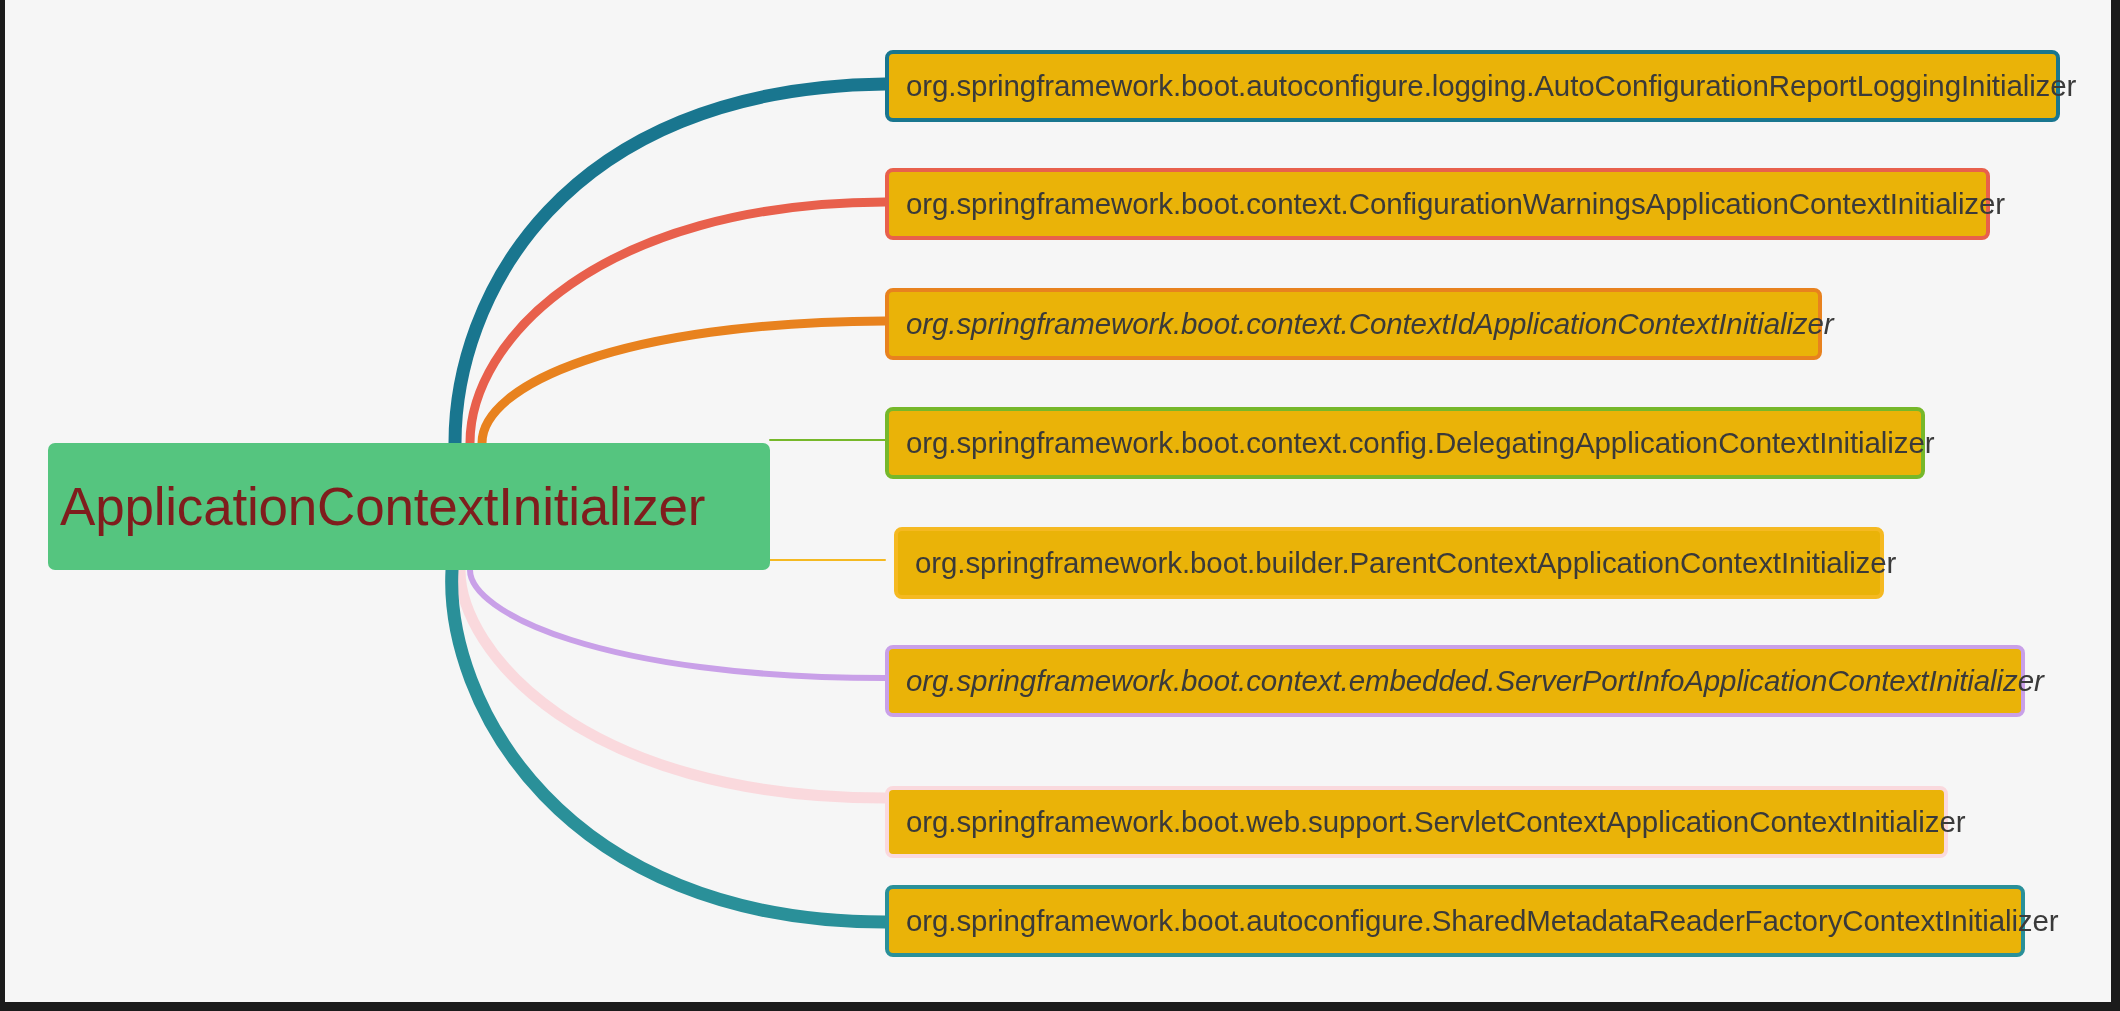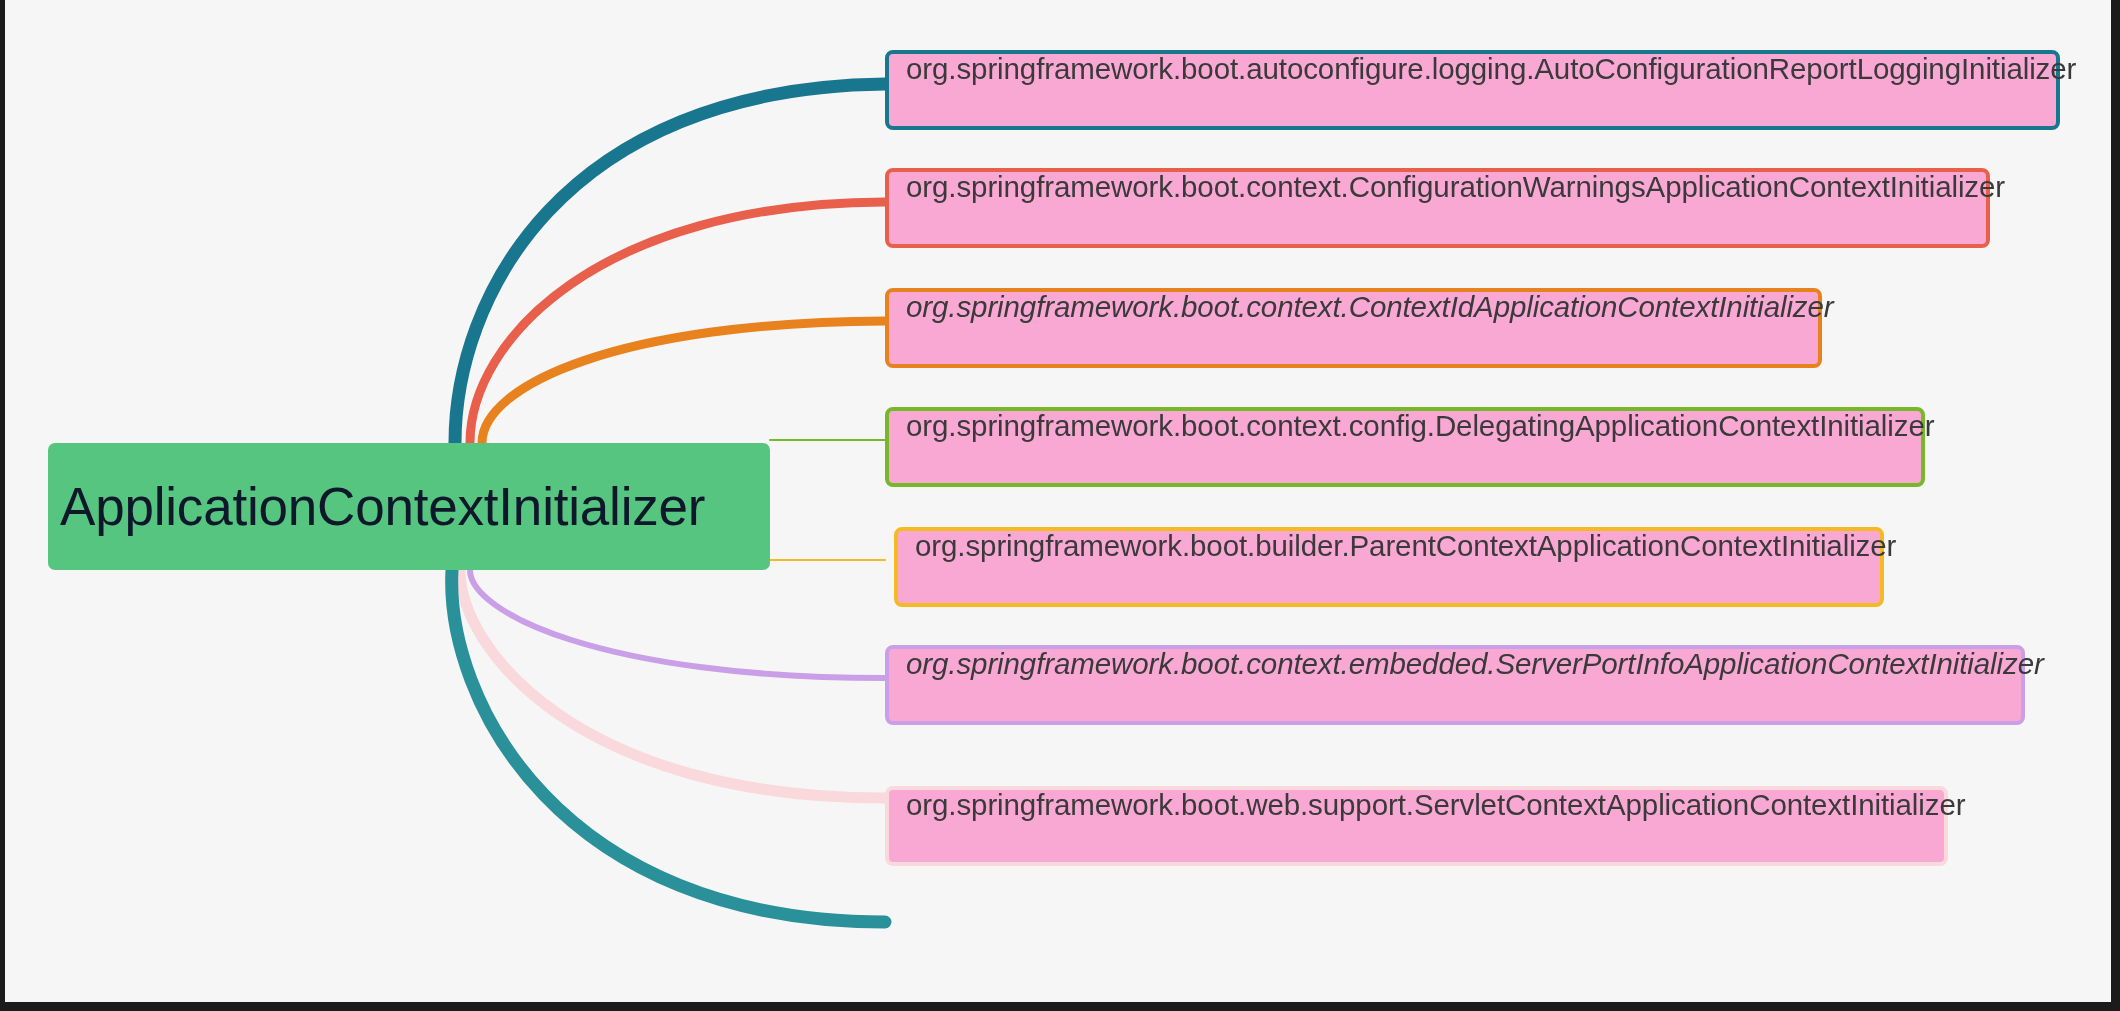--- a/index.html
+++ b/index.html
@@ -63,27 +63,27 @@
     color: #ffffff;
     font-size: 53px;
     line-height: 1.05;
     letter-spacing: -0.2px;
     white-space: nowrap;
     font-weight: 400;
   }
   
   .leaf-node {
     position: absolute;
-    height: 80px;
-    background: #f9a8d4;
+    height: 72px;
+    background: #eab308;
     border-radius: 8px;
     border-style: solid;
     border-width: 4px;
     display: flex;
-    align-items: flex-start;
+    align-items: center;
     padding: 0 17px;
     z-index: 4;
   }
   .leaf-node .leaf-label {
     font-size: 29.5px;
     color: #3a3a3a;
     white-space: nowrap;
     line-height: 1;
     letter-spacing: -0.1px;
   }
@@ -101,21 +101,21 @@
       <path d="M 482 443 C 482 385, 620 322, 885 321" stroke="#e8821e" stroke-width="9"></path>
       <path d="M 770 440 C 800 440, 830 440, 885 440" stroke="#76b82a" stroke-width="2"></path>
       <path d="M 770 560 C 800 560, 830 560, 885 560" stroke="#f5b921" stroke-width="2"></path>
       <path d="M 470 570 C 470 612, 600 678, 885 678" stroke="#c9a0e8" stroke-width="6"></path>
       <path d="M 460 570 C 460 650, 580 798, 885 798" stroke="#fad9dd" stroke-width="11"></path>
       <path d="M 452 570 C 445 700, 560 922, 885 922" stroke="#2a9099" stroke-width="13"></path>
     </g>
   </svg>
 
   <div id="root-node" style="background: rgb(85, 197, 127);">
-    <span class="root-label" style="color: #0f172a;">ApplicationContextInitializer</span>
+    <span class="root-label" style="color: #7f1d1d;">ApplicationContextInitializer</span>
   </div>
 
   <div class="leaf-node" style="left: 885px; top: 50px; width: 1175px; border-color: rgb(25, 118, 143);">
     <span class="leaf-label">org.springframework.boot.autoconfigure.logging.AutoConfigurationReportLoggingInitializer</span>
   </div>
 
   <div class="leaf-node" style="left: 885px; top: 168px; width: 1105px; border-color: rgb(232, 96, 76);">
     <span class="leaf-label">org.springframework.boot.context.ConfigurationWarningsApplicationContextInitializer</span>
   </div>
 
@@ -132,18 +132,21 @@
   </div>
 
   <div class="leaf-node" style="left: 885px; top: 645px; width: 1140px; border-color: rgb(201, 160, 232); font-style: italic;">
     <span class="leaf-label">org.springframework.boot.context.embedded.ServerPortInfoApplicationContextInitializer</span>
   </div>
 
   <div class="leaf-node" style="left: 885px; top: 765px; width: 1063px; border-color: rgb(250, 217, 221); margin-top: 21px;">
     <span class="leaf-label">org.springframework.boot.web.support.ServletContextApplicationContextInitializer</span>
   </div>
 
+  <div class="leaf-node" style="left: 885px; top: 885px; width: 1140px; border-color: rgb(42, 144, 153);">
+    <span class="leaf-label">org.springframework.boot.autoconfigure.SharedMetadataReaderFactoryContextInitializer</span>
+  </div>
 
   <div id="frame-border-left"></div>
   <div id="frame-border-right"></div>
   <div id="frame-border-bottom"></div>
 
 </div>
 
 </body></html>

